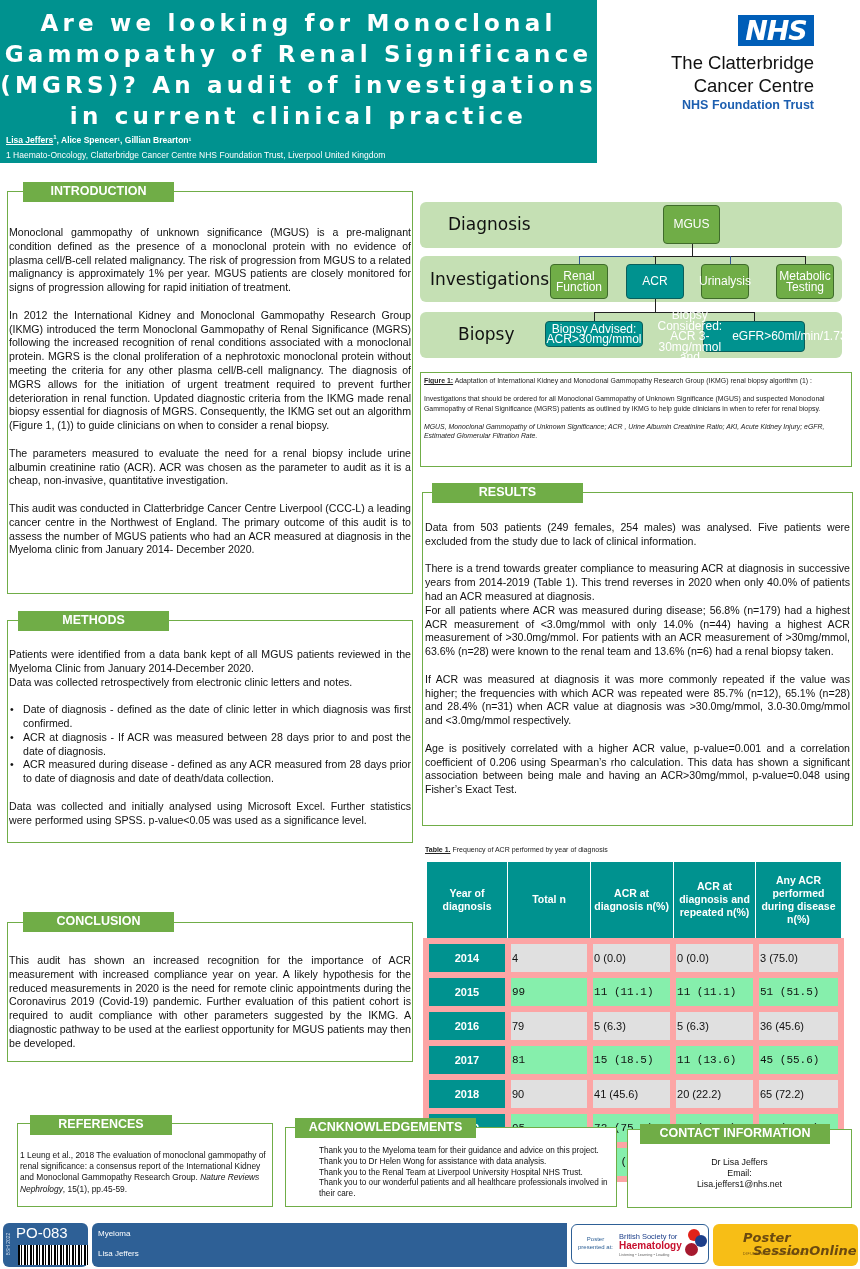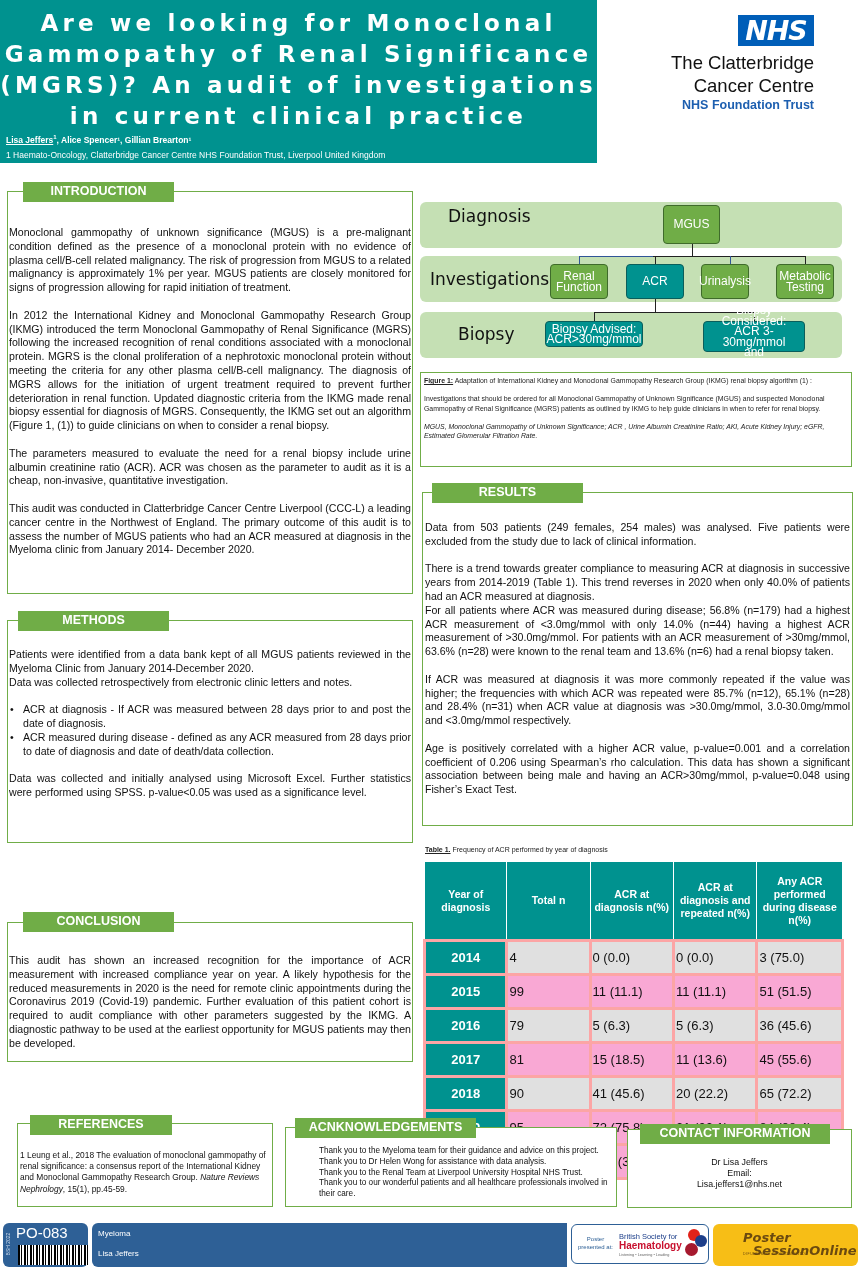--- a/index.html
+++ b/index.html
@@ -42,24 +42,24 @@
   .fig-caption { position: absolute; left: 420px; top: 372px; width: 432px; height: 95px; border: 1.3px solid #70ad47; padding: 3px 3px; font-size: 6.9px; line-height: 9.3px; color: #222; }
   .fig-caption u { font-weight: bold; }
   .fig-caption p { margin-bottom: 9px; }
   .fig-caption .abbr { font-style: italic; margin-bottom: 0; }
 
   
   .table-caption { position: absolute; left: 425px; top: 846px; font-size: 7px; color: #222; }
   .table-caption u { font-weight: bold; }
   table.acr { position: absolute; left: 423px; top: 861px; width: 421px; border-collapse: collapse; font-size: 10px; }
   table.acr th { background: #00928f; color: #fff; font-weight: bold; font-size: 10.5px; line-height: 13px; height: 79px; border: 1px solid #fff; padding: 0 2px; text-align: center; }
-  table.acr td { height: 20.5px; border: 3px solid #fca5a5; padding: 8px 1px; color: #111; font-size: 13px; }
+  table.acr td { height: 20.5px; border: 6px solid #fca5a5; padding: 8px 1px; color: #111; font-size: 11px; }
   table.acr td.year { background: #00928f; color: #fff; font-weight: bold; text-align: center; }
   table.acr tr.odd td:not(.year) { background: #e0e0e0; }
-  table.acr tr.even td:not(.year) { background: #f9a8d4; }
+  table.acr tr.even td:not(.year) { background: #86efac; font-family: Liberation Mono, monospace; }
 
   
   .footer { position: absolute; left: 0; top: 1221px; width: 860px; height: 48px; }
   .po-box { position: absolute; left: 3px; top: 2px; width: 85px; height: 44px; background: #2e6096; border-radius: 6px; text-align: right; }
   .po-vert { position: absolute; left: -6px; top: 18px; transform: rotate(-90deg); color: #cfdcec; font-size: 5px; white-space: nowrap; }
   .po-code { position: absolute; left: 13px; top: 1px; color: #fff; font-size: 15px; }
   .barcode { position: absolute; left: 15px; top: 22px; width: 72px; height: 20px; background: repeating-linear-gradient(90deg, #000 0 2px, #fff 2px 3px, #000 3px 4px, #fff 4px 6px); }
   .topic-bar { position: absolute; left: 92px; top: 2px; width: 475px; height: 44px; background: #2e6096; border-radius: 6px 0 0 6px; color: #fff; font-size: 8px; }
   .topic-bar .l1 { position: absolute; left: 6px; top: 6px; }
   .topic-bar .l2 { position: absolute; left: 6px; top: 26px; }
@@ -97,37 +97,38 @@
   <p>The parameters measured to evaluate the need for a renal biopsy include urine albumin creatinine ratio (ACR). ACR was chosen as the parameter to audit as it is a cheap, non-invasive, quantitative investigation.</p>
   <p>This audit was conducted in Clatterbridge Cancer Centre Liverpool (CCC-L) a leading cancer centre in the Northwest of England.  The primary outcome of this audit is to assess the number of MGUS patients who had an ACR measured at diagnosis in the Myeloma clinic from January 2014- December 2020.</p>
 </div>
 
 <div class="sec-box" style="left:7px; top:620px; width:406px; height:223px;"></div>
 <div class="sec-tab" style="left:18px; top:611px; width:151px;">METHODS</div>
 <div class="sec-text" style="left:9px; top:648px; width:402px;">
   <p class="tight">Patients were identified from a data bank kept of all MGUS patients reviewed in the Myeloma Clinic from January 2014-December 2020.</p>
   <p>Data was collected retrospectively from electronic clinic letters and notes.</p>
   <ul>
+    <li>Date of diagnosis - defined as the date of clinic letter in which diagnosis was first confirmed.</li>
     <li>ACR at diagnosis - If ACR was measured between 28 days prior to and post the date of diagnosis.</li>
     <li>ACR measured during disease - defined as any ACR measured from 28 days prior to date of diagnosis and date of death/data collection.</li>
   </ul>
   <p>Data was collected and initially analysed using Microsoft Excel. Further statistics were performed using SPSS. p-value&lt;0.05 was used as a significance level.</p>
 </div>
 
 <div class="sec-box" style="left:7px; top:922px; width:406px; height:140px;"></div>
 <div class="sec-tab" style="left:23px; top:912px; width:151px;">CONCLUSION</div>
 <div class="sec-text" style="left:9px; top:954px; width:402px;">
   <p>This audit has shown an increased recognition for the importance of ACR measurement with increased compliance year on year. A likely hypothesis for the reduced measurements in 2020 is the need for remote clinic appointments during the Coronavirus 2019 (Covid-19) pandemic. Further evaluation of this patient cohort is required to audit compliance with other parameters suggested by the IKMG. A diagnostic pathway to be used at the earliest opportunity for MGUS patients may then be developed.</p>
 </div>
 
 <div class="diagram">
   <div class="band" style="top:4px; height:46px;"></div>
   <div class="band" style="top:58px; height:46px;"></div>
   <div class="band" style="top:114px; height:46px;"></div>
-  <div class="band-label" style="left:30px; top:8px;">Diagnosis</div>
+  <div class="band-label" style="left:30px; top:16px;">Diagnosis</div>
   <div class="band-label" style="left:12px; top:71px;">Investigations</div>
   <div class="band-label" style="left:40px; top:126px;">Biopsy</div>
 
   <div class="connector" style="left:274px; top:45px; width:1px; height:13px;"></div>
   <div class="connector blue" style="left:161px; top:58px; width:74px; height:1px;"></div>
   <div class="connector" style="left:235px; top:58px; width:152px; height:1px;"></div>
   <div class="connector blue" style="left:161px; top:58px; width:1px; height:8px;"></div>
   <div class="connector" style="left:237px; top:58px; width:1px; height:8px;"></div>
   <div class="connector blue" style="left:312px; top:58px; width:1px; height:8px;"></div>
   <div class="connector" style="left:387px; top:58px; width:1px; height:8px;"></div>
@@ -135,21 +136,21 @@
   <div class="connector" style="left:176px; top:114px; width:161px; height:1px;"></div>
   <div class="connector" style="left:176px; top:114px; width:1px; height:9px;"></div>
   <div class="connector" style="left:336px; top:114px; width:1px; height:9px;"></div>
 
   <div class="node green" style="left:245px; top:7px; width:57px; height:39px;">MGUS</div>
   <div class="node green" style="left:132px; top:66px; width:58px; height:35px;">Renal Function</div>
   <div class="node teal" style="left:208px; top:66px; width:58px; height:35px;">ACR</div>
   <div class="node green" style="left:283px; top:66px; width:48px; height:35px;">Urinalysis</div>
   <div class="node green" style="left:358px; top:66px; width:58px; height:35px;">Metabolic Testing</div>
   <div class="node teal" style="left:127px; top:123px; width:98px; height:26px; padding:0 12px;">Biopsy Advised: ACR&gt;30mg/mmol</div>
-  <div class="node teal" style="left:285px; top:123px; width:102px; height:31px; flex-direction:column;">
+  <div class="node teal" style="left:285px; top:123px; width:102px; height:31px; flex-direction:row;">
     <span style="padding:0 10px;">Biopsy Considered:  ACR 3-30mg/mmol and</span>
     <span>eGFR&gt;60ml/min/1.73m²</span>
   </div>
 </div>
 
 <div class="fig-caption">
   <p><u>Figure 1:</u><span> Adaptation of International Kidney and Monoclonal Gammopathy Research Group (IKMG) renal biopsy algorithm (1) :</span></p>
   <p>Investigations that should be ordered for all Monoclonal Gammopathy of Unknown Significance (MGUS) and suspected Monoclonal Gammopathy of Renal Significance (MGRS) patients as outlined by IKMG to help guide clinicians in when to refer for renal biopsy.</p>
   <p class="abbr">MGUS, Monoclonal Gammopathy of Unknown Significance; ACR , Urine Albumin Creatinine Ratio;  AKI, Acute Kidney Injury; eGFR, Estimated Glomerular Filtration Rate.</p>
 </div>

